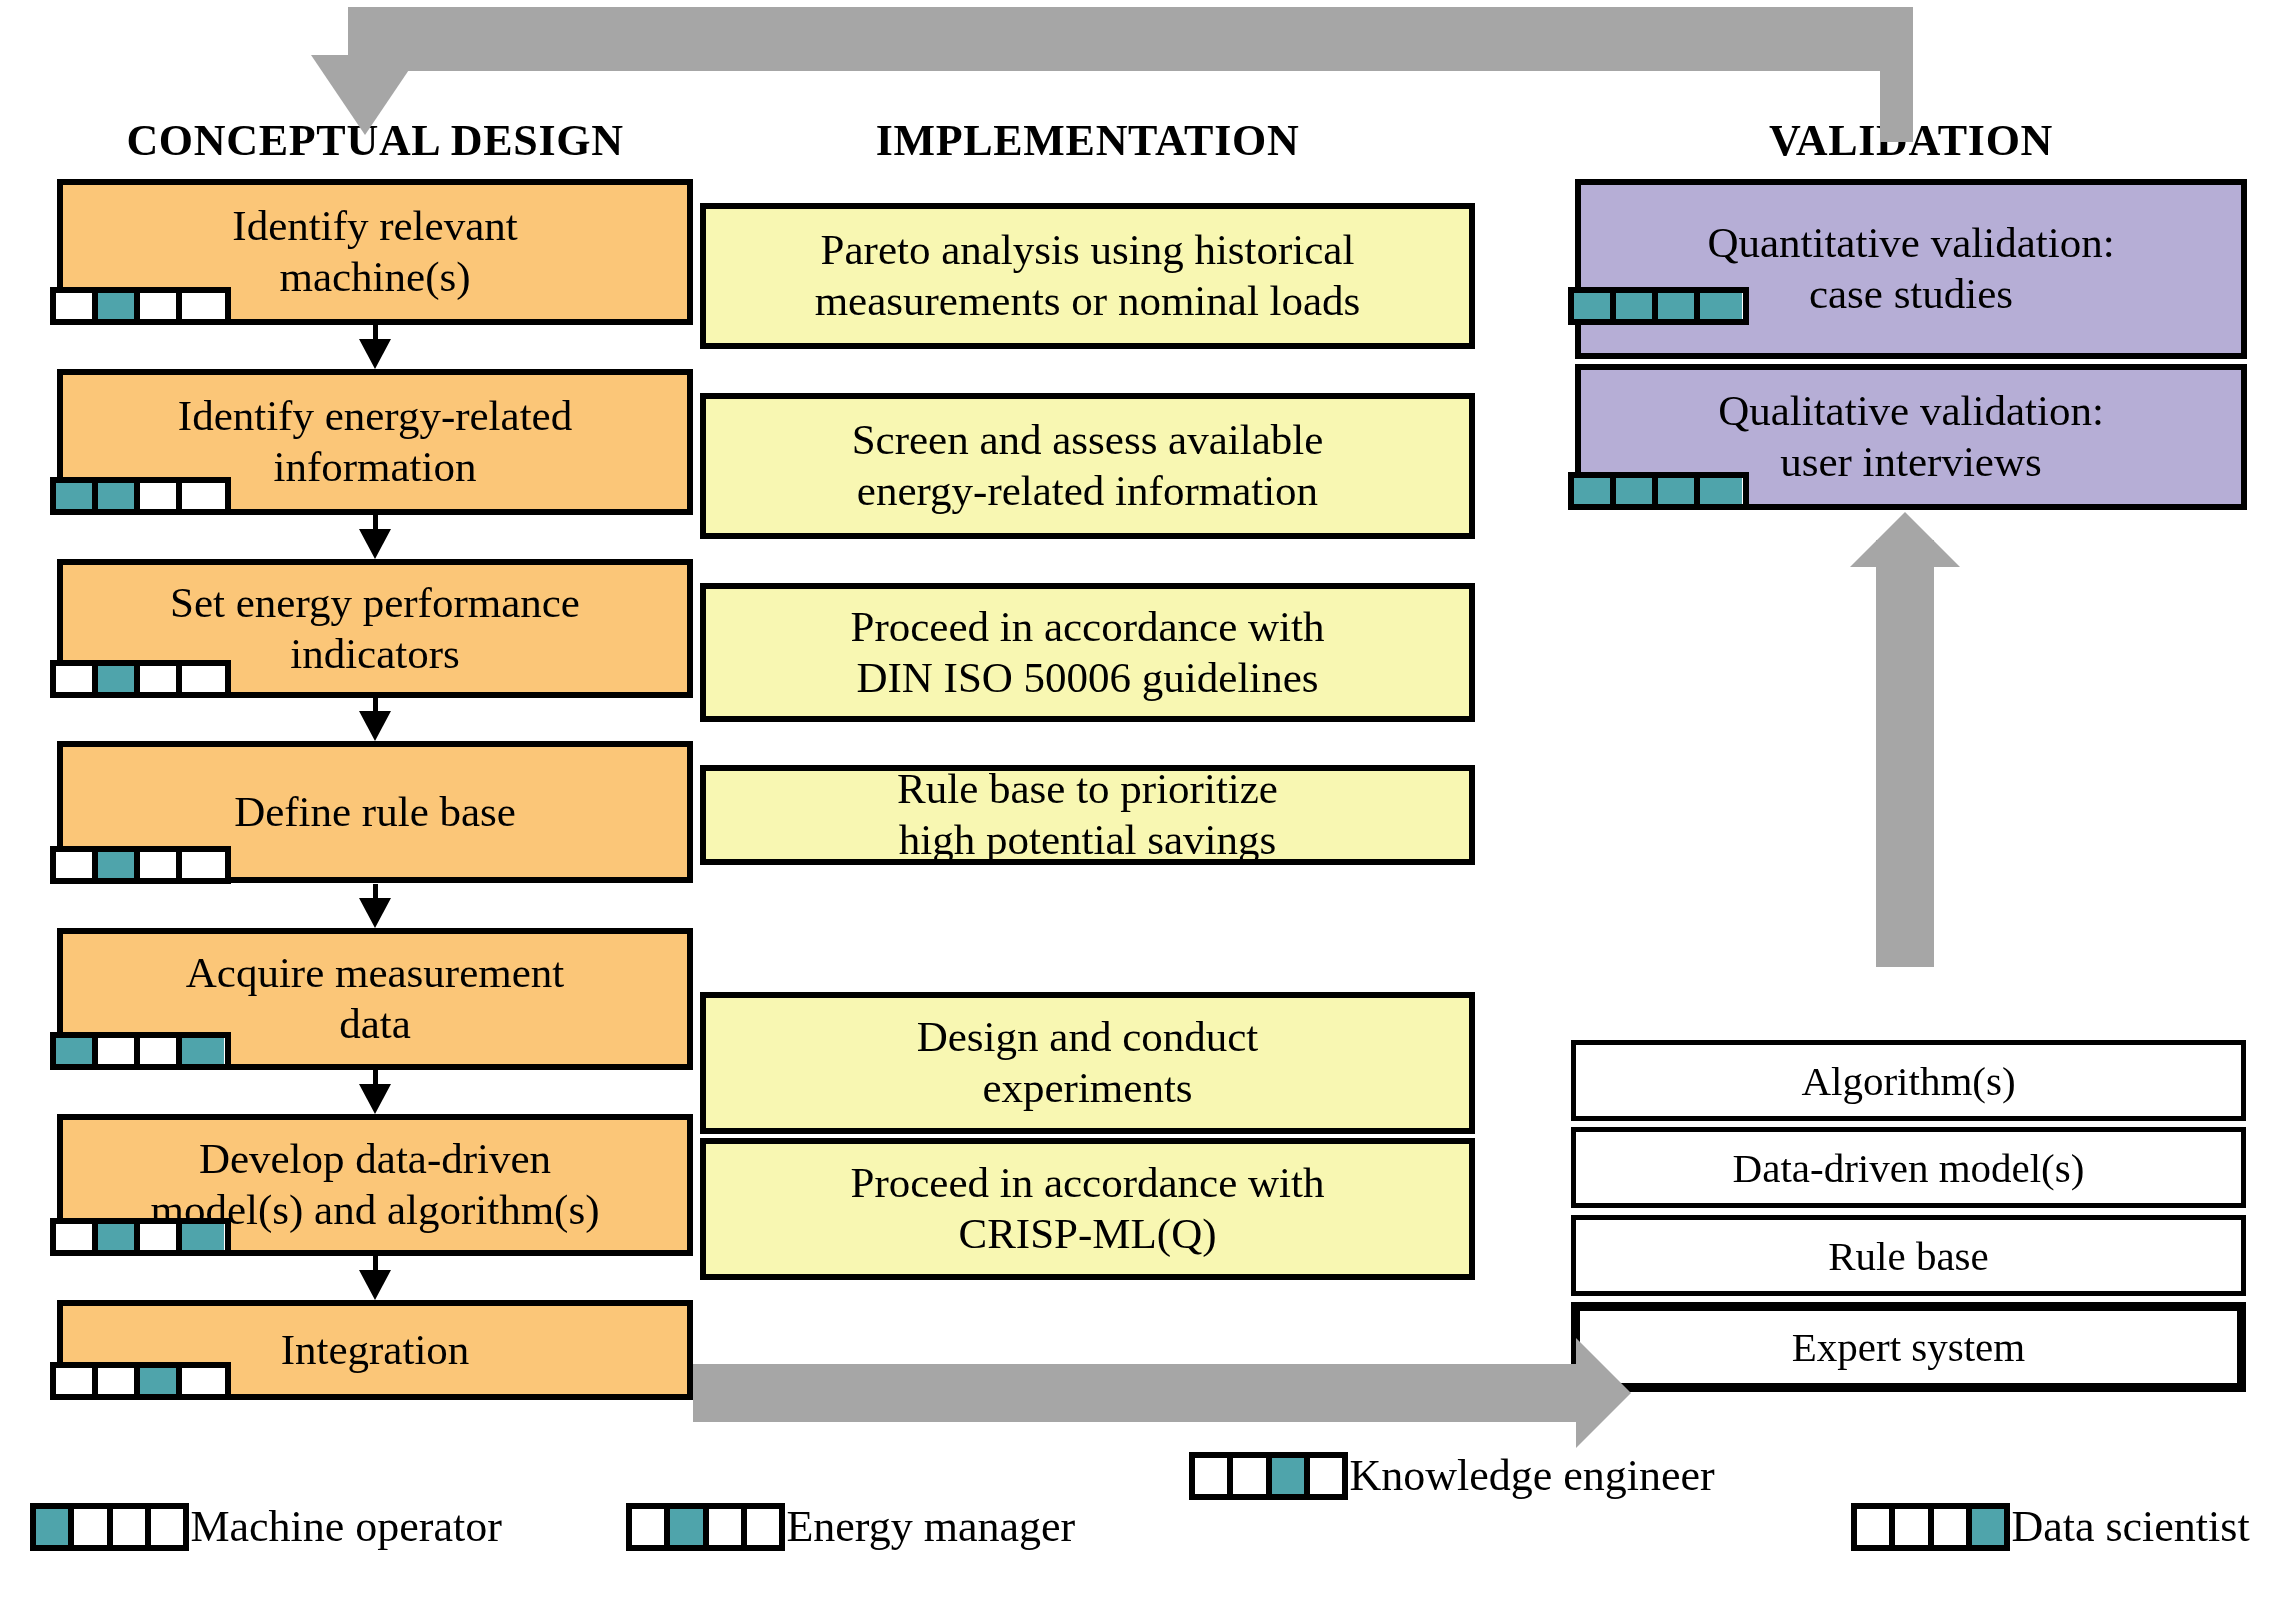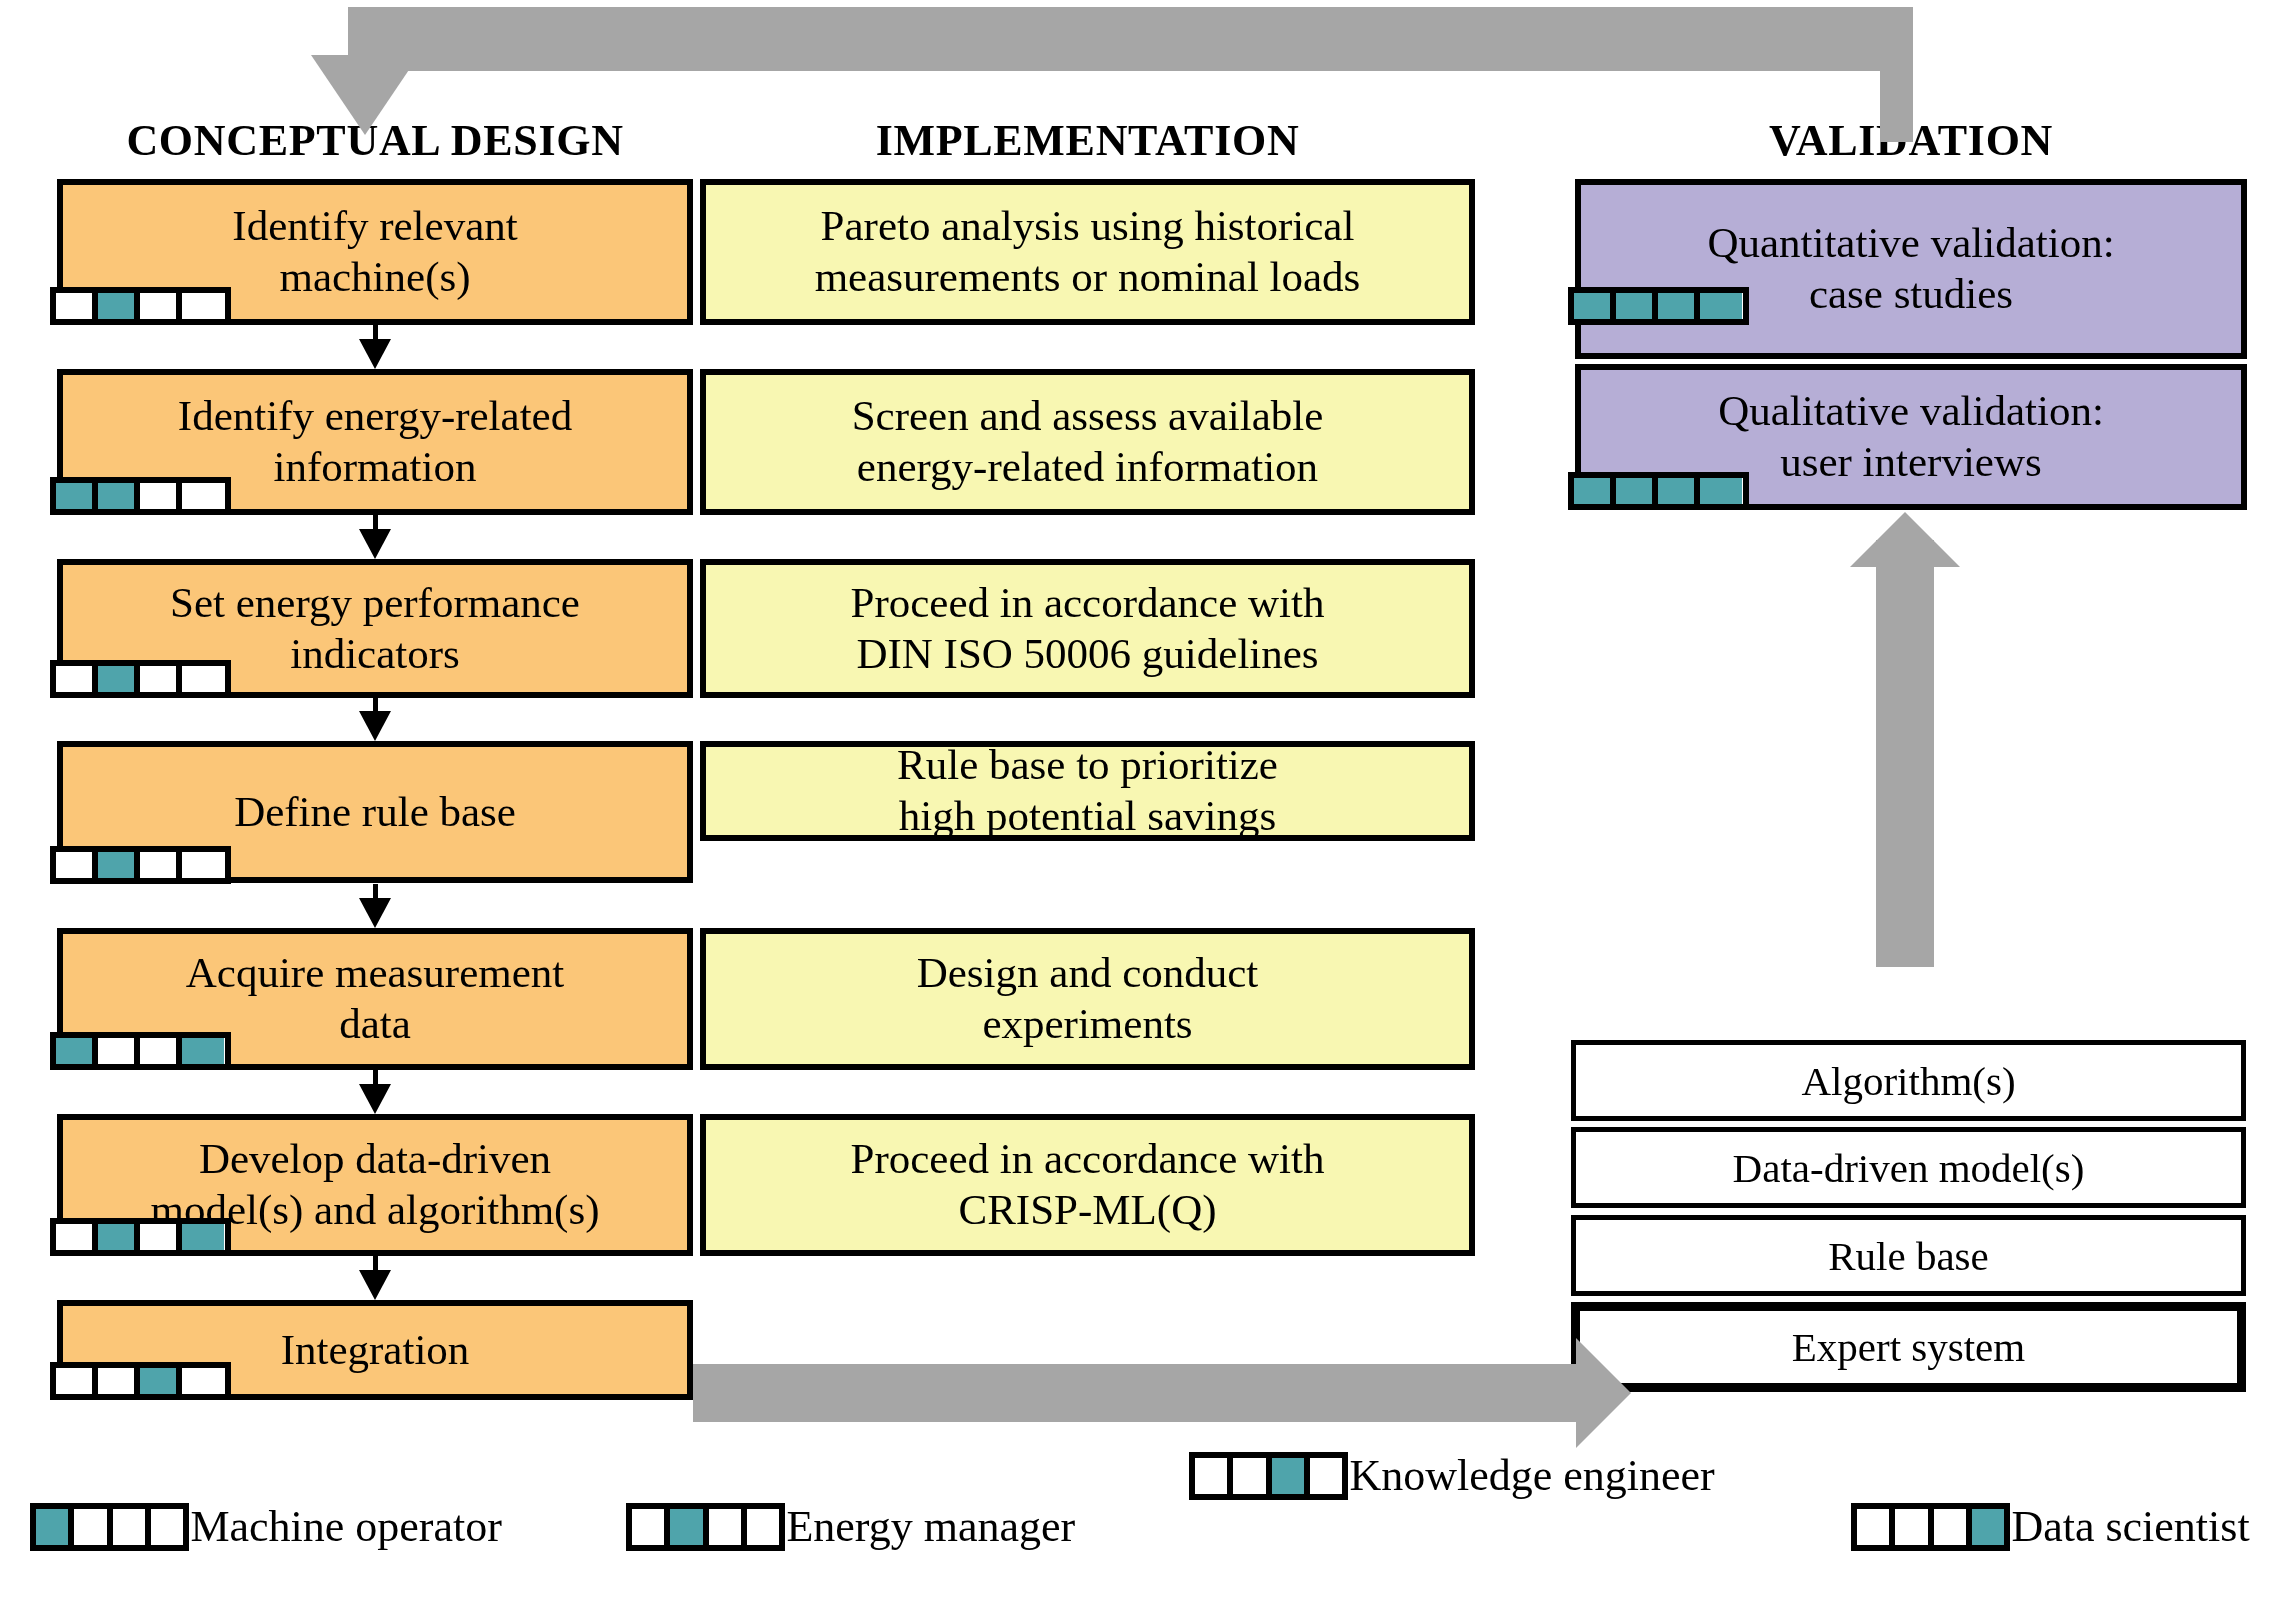--- a/index.html
+++ b/index.html
@@ -10,21 +10,21 @@
 
   
   .col-head{position:absolute;font-weight:bold;font-size:44px;letter-spacing:0.7px;
             white-space:nowrap;text-align:center;}
 
   
   .box{position:absolute;border:6.4px solid #000;box-sizing:border-box;
        display:flex;align-items:center;justify-content:center;text-align:center;
        font-size:43px;line-height:1.18;padding:0 12.8px;}
   .box.orange{background:#fbc678;}
-  .box.yellow{background:#f8f7b2;}
+  .box.yellow{background:#f8f7b2;margin-top:24px;}
   .box.purple{background:#b6aed6;}
 
   
   .roles{position:absolute;display:flex;border:6.4px solid #000;box-sizing:border-box;
          background:#fff;z-index:6;}
   .roles .cell{width:42px;height:100%;box-sizing:border-box;border-right:6.4px solid #000;
                background:#fff;}
   .roles .cell:last-child{border-right:0;}
   .roles .cell.on{background:#4fa4ab;}
 
@@ -223,21 +223,21 @@
       <div>Proceed in accordance with</div>
       <div>DIN ISO 50006 guidelines</div>
     </div>
   </div>
   <div class="box yellow" style="left:700px;top:741px;width:775px;height:100px;">
     <div>
       <div>Rule base to prioritize</div>
       <div>high potential savings</div>
     </div>
   </div>
-  <div class="box yellow" style="left:700px;top:928px;width:775px;height:142px;">
+  <div class="box yellow" style="left:700px;top:968px;width:775px;height:142px;">
     <div>
       <div>Design and conduct</div>
       <div>experiments</div>
     </div>
   </div>
   <div class="box yellow" style="left:700px;top:1114px;width:775px;height:142px;">
     <div>
       <div>Proceed in accordance with</div>
       <div>CRISP-ML(Q)</div>
     </div>

